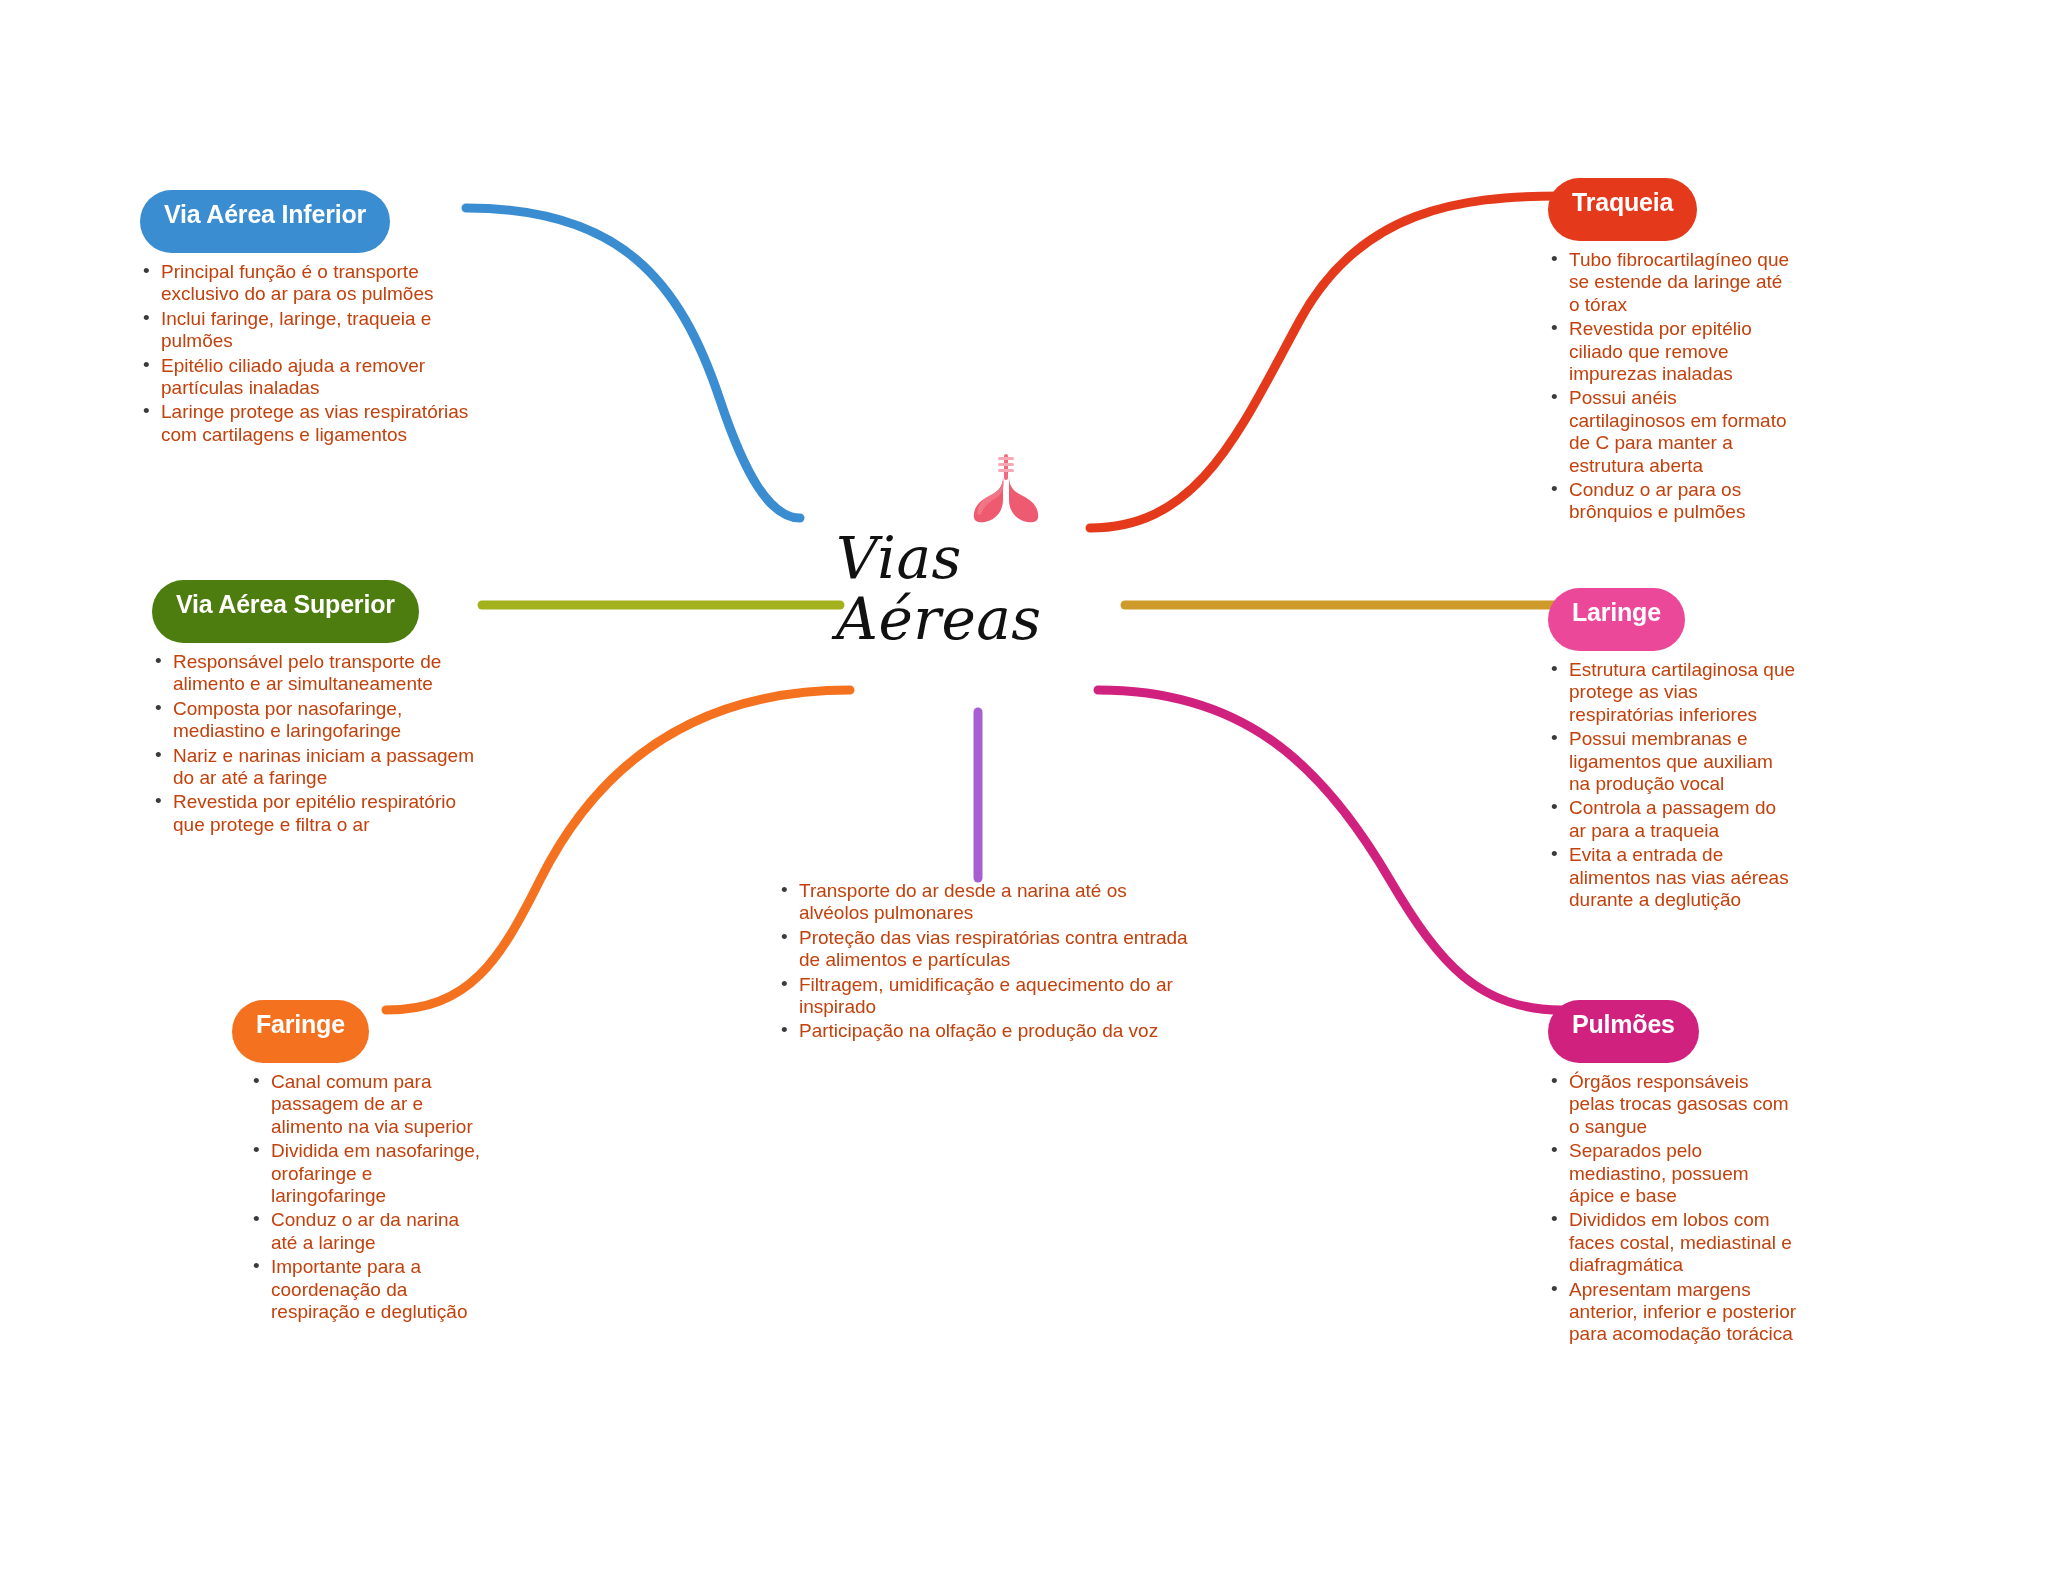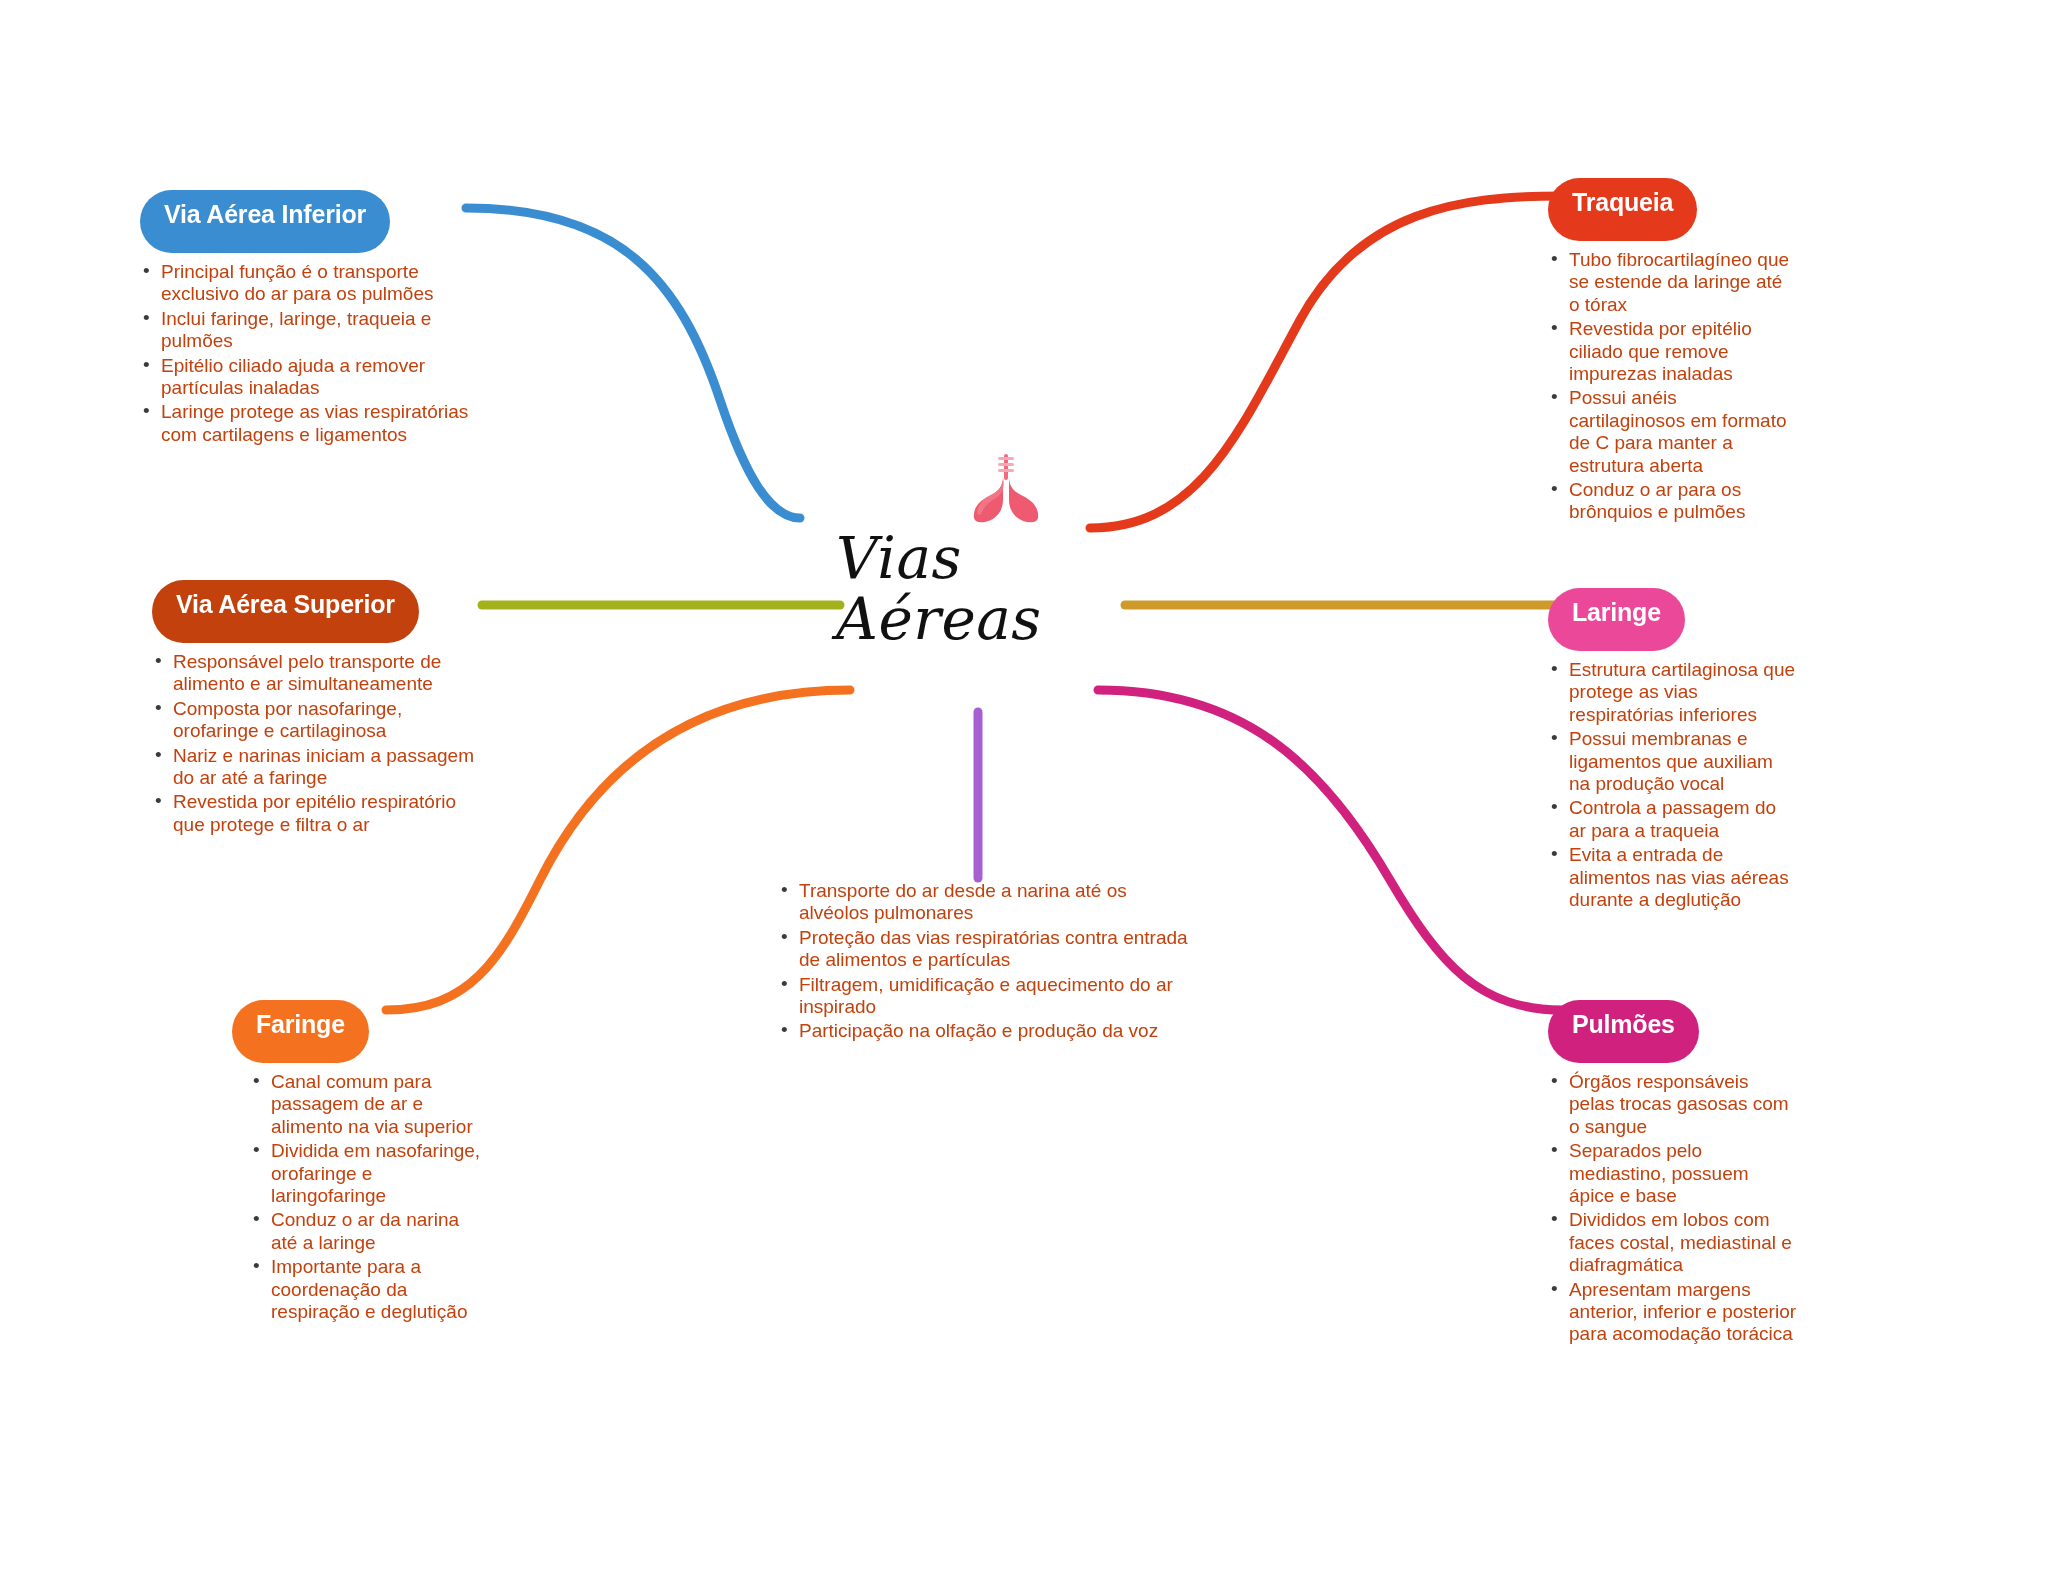--- a/index.html
+++ b/index.html
@@ -153,24 +153,24 @@
     <div class="pill" style="background:#E5391B">Traqueia</div>
     <ul class="bullets">
       <li>Tubo fibrocartilagíneo que se estende da laringe até o tórax</li>
       <li>Revestida por epitélio ciliado que remove impurezas inaladas</li>
       <li>Possui anéis cartilaginosos em formato de C para manter a estrutura aberta</li>
       <li>Conduz o ar para os brônquios e pulmões</li>
     </ul>
   </div>
 
   <div class="block b-superior">
-    <div class="pill" style="background:#c2410c">Via Aérea Superior</div>
+    <div class="pill" style="background:#4d7c0f">Via Aérea Superior</div>
     <ul class="bullets">
       <li>Responsável pelo transporte de alimento e ar simultaneamente</li>
-      <li>Composta por nasofaringe, orofaringe e cartilaginosa</li>
+      <li>Composta por nasofaringe, mediastino e laringofaringe</li>
       <li>Nariz e narinas iniciam a passagem do ar até a faringe</li>
       <li>Revestida por epitélio respiratório que protege e filtra o ar</li>
     </ul>
   </div>
 
   <div class="block b-laringe">
     <div class="pill" style="background:#ec4899">Laringe</div>
     <ul class="bullets">
       <li>Estrutura cartilaginosa que protege as vias respiratórias inferiores</li>
       <li>Possui membranas e ligamentos que auxiliam na produção vocal</li>

